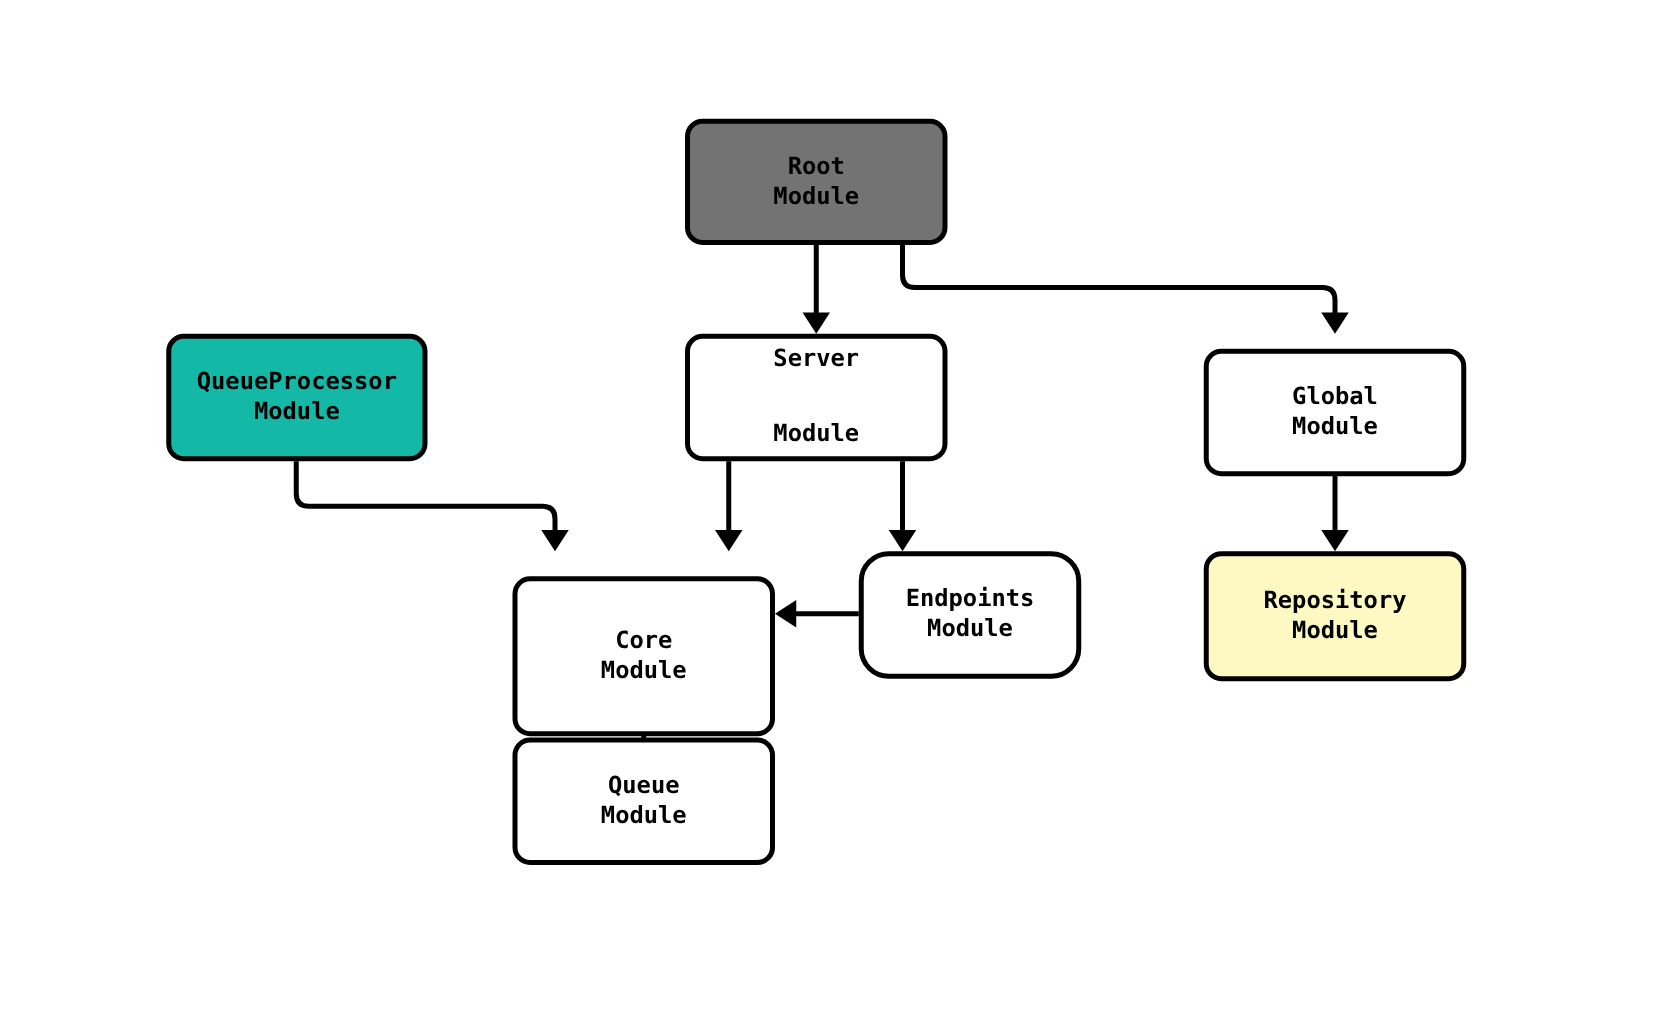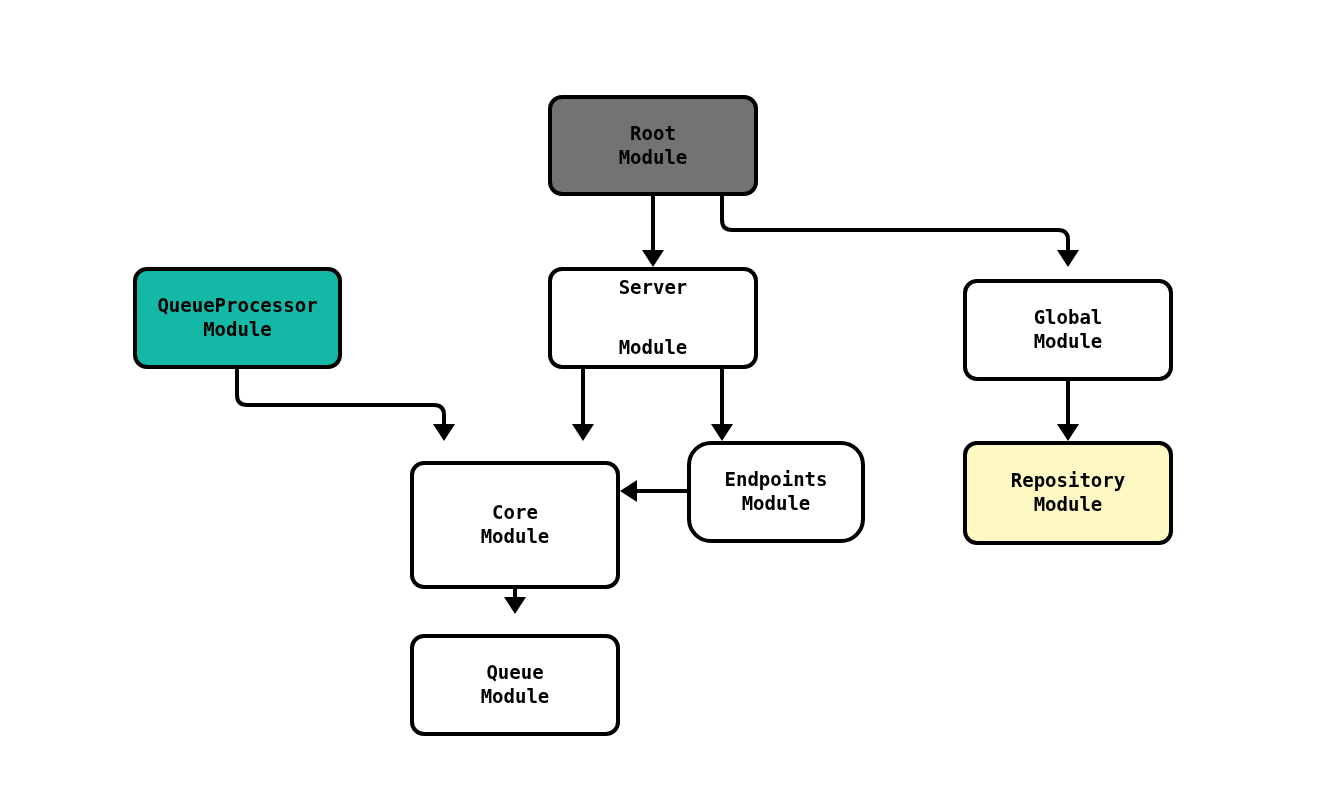--- a/index.html
+++ b/index.html
@@ -94,19 +94,19 @@
         <span class="ln">Module</span>
       </div>
       <div class="node" style="left: 687px; top: 441px; width: 178px; height: 102px; border-color: rgb(0, 0, 0); border-width: 4px; background: rgb(255, 255, 255); border-radius: 24px;">
         <span class="ln">Endpoints</span>
         <span class="ln">Module</span>
       </div>
       <div class="node" style="left: 963px; top: 441px; width: 210px; height: 104px; border-color: rgb(0, 0, 0); border-width: 4px; background: #fef9c3;">
         <span class="ln">Repository</span>
         <span class="ln">Module</span>
       </div>
-      <div class="node" style="left: 410px; top: 634px; width: 210px; height: 102px; border-color: rgb(0, 0, 0); border-width: 4px; background: rgb(255, 255, 255);">
+      <div class="node" style="left: 410px; top: 590px; width: 210px; height: 102px; border-color: rgb(0, 0, 0); border-width: 4px; background: rgb(255, 255, 255);">
         <span class="ln">Queue</span>
         <span class="ln">Module</span>
       </div>
     </div>
 
 </div>
 
 </body></html>

